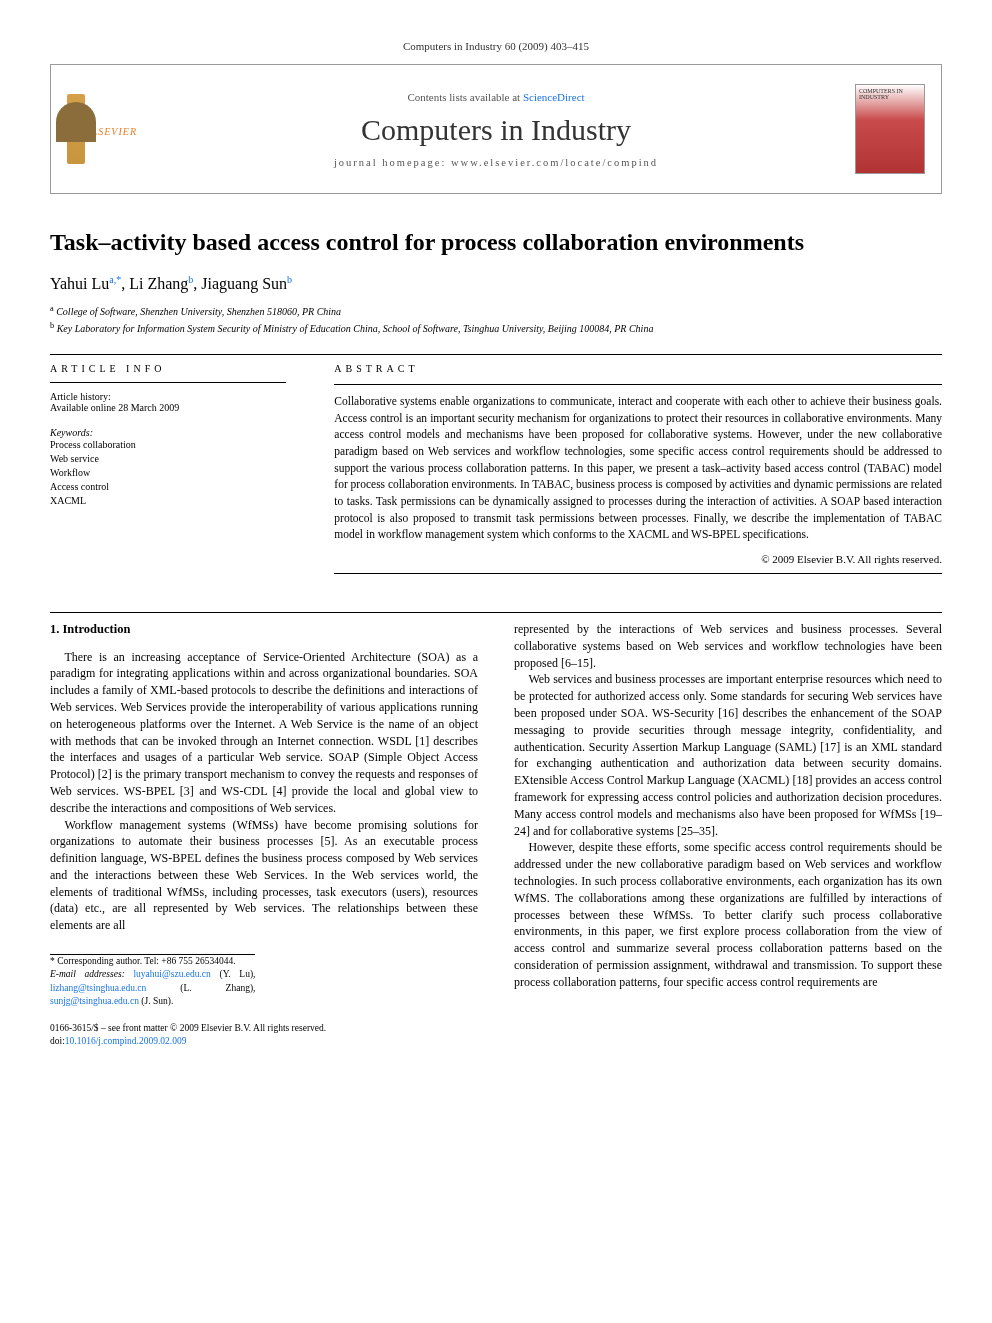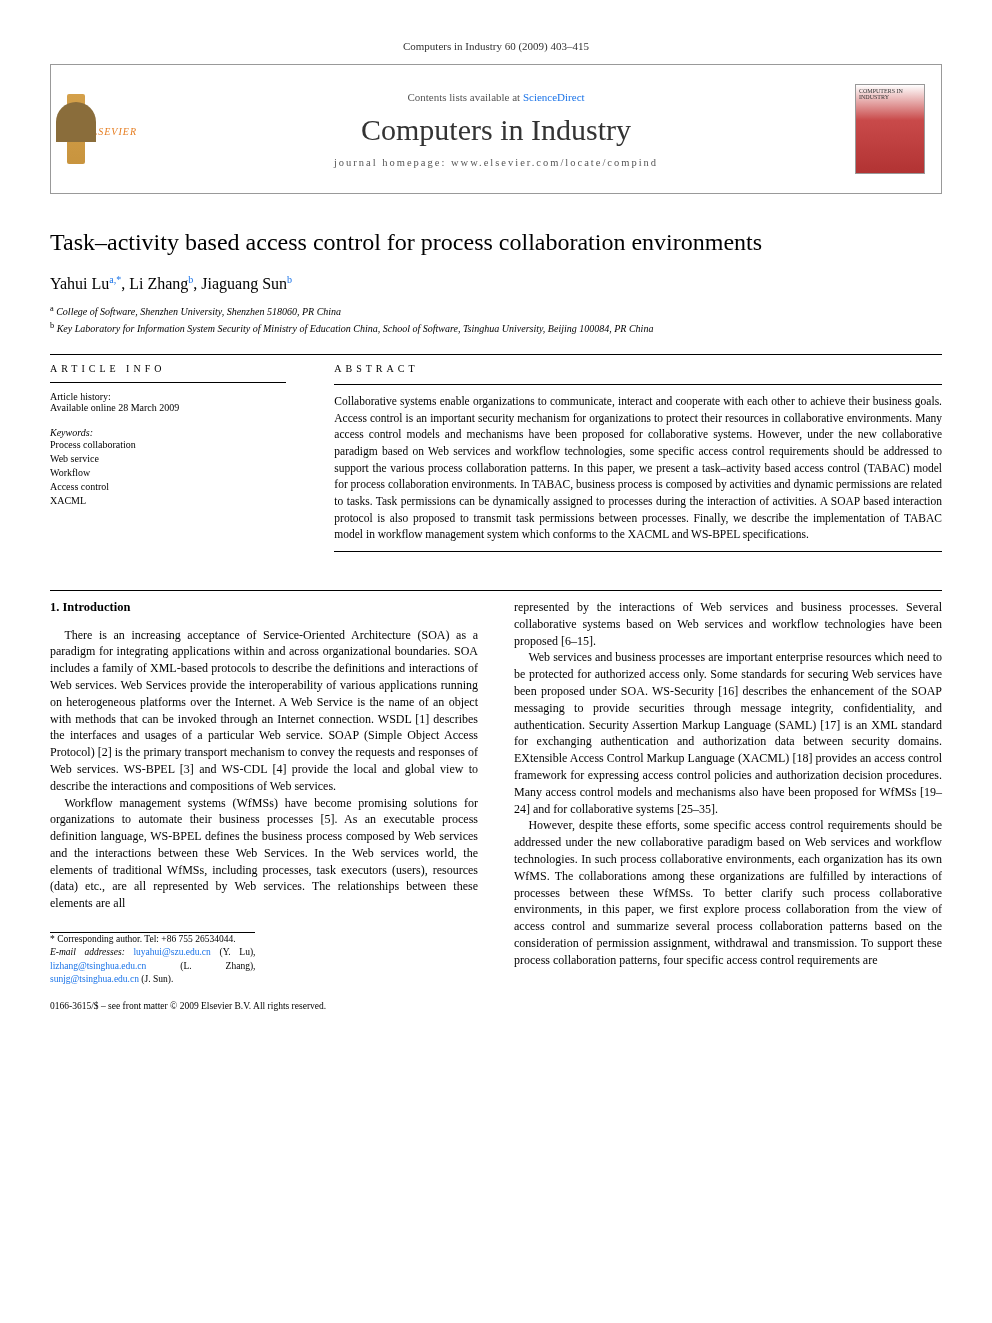--- a/index.html
+++ b/index.html
@@ -10,21 +10,21 @@
     .elsevier-tree { width: 60px; height: 70px; background: linear-gradient(180deg, #d4a04a 0%, #c8943e 100%); border-radius: 2px; position: relative; }
     .elsevier-tree::before { content: ''; position: absolute; top: 8px; left: 50%; transform: translateX(-50%); width: 40px; height: 40px; background: #8a6d3b; border-radius: 50% 50% 0 0; }
     .elsevier-text { font-size: 10px; color: #e67e22; letter-spacing: 1px; margin-top: 4px; }
     .masthead-center { flex: 1; text-align: center; }
     .contents-line { font-size: 11px; color: #555; margin-bottom: 6px; }
     .contents-line a { color: #1a73e8; text-decoration: none; }
     .journal-name { font-size: 30px; font-family: 'Times New Roman', serif; font-weight: normal; margin: 10px 0; color: #333; }
     .journal-homepage { font-size: 10.5px; letter-spacing: 2px; color: #555; }
     .cover-thumb { width: 70px; height: 90px; background: linear-gradient(180deg, #fff 0%, #c94a4a 40%, #b23333 100%); border: 1px solid #999; position: relative; font-size: 7px; padding: 3px; color: #333; }
     .cover-thumb-title { font-size: 6px; line-height: 1; }
-    .article-title { font-size: 24px; font-weight: normal; margin-bottom: 18px; font-family: Georgia, serif; }
+    .article-title { font-size: 24px; font-weight: bold; margin-bottom: 18px; font-family: Georgia, serif; }
     .authors { font-size: 16px; margin-bottom: 10px; font-family: Georgia, serif; }
     .authors sup { font-size: 10px; color: #1a73e8; }
     .author-link { color: #000; text-decoration: none; }
     .affiliations { font-size: 10px; font-style: italic; margin-bottom: 18px; line-height: 1.5; }
     .affiliations sup { font-style: normal; }
     hr.rule { border: none; border-top: 1px solid #000; margin: 8px 0; }
     .info-abstract { display: flex; gap: 48px; margin-bottom: 30px; }
     .article-info { width: 28%; font-size: 10px; }
     .info-heading { letter-spacing: 4px; font-size: 10px; margin-bottom: 8px; text-transform: uppercase; }
     .history-label { margin-top: 6px; }
@@ -92,20 +92,21 @@
     <span class="keyword-item">Process collaboration</span>
     <span class="keyword-item">Web service</span>
     <span class="keyword-item">Workflow</span>
     <span class="keyword-item">Access control</span>
     <span class="keyword-item">XACML</span>
   </div>
   <div class="abstract-block">
     <div class="abstract-heading">ABSTRACT</div>
     <hr class="rule">
     <div class="abstract-text">Collaborative systems enable organizations to communicate, interact and cooperate with each other to achieve their business goals. Access control is an important security mechanism for organizations to protect their resources in collaborative environments. Many access control models and mechanisms have been proposed for collaborative systems. However, under the new collaborative paradigm based on Web services and workflow technologies, some specific access control requirements should be addressed to support the various process collaboration patterns. In this paper, we present a task–activity based access control (TABAC) model for process collaboration environments. In TABAC, business process is composed by activities and dynamic permissions are related to tasks. Task permissions can be dynamically assigned to processes during the interaction of activities. A SOAP based interaction protocol is also proposed to transmit task permissions between processes. Finally, we describe the implementation of TABAC model in workflow management system which conforms to the XACML and WS-BPEL specifications.</div>
+    <div class="copyright-line">© 2009 Elsevier B.V. All rights reserved.</div>
     <hr class="rule">
   </div>
 </div>
 
 <hr class="rule">
 
 <div class="body-columns">
   <div class="col">
     <div class="section-heading">1. Introduction</div>
     <p>There is an increasing acceptance of Service-Oriented Architecture (SOA) as a paradigm for integrating applications within and across organizational boundaries. SOA includes a family of XML-based protocols to describe the definitions and interactions of Web services. Web Services provide the interoperability of various applications running on heterogeneous platforms over the Internet. A Web Service is the name of an object with methods that can be invoked through an Internet connection. WSDL [1] describes the interfaces and usages of a particular Web service. SOAP (Simple Object Access Protocol) [2] is the primary transport mechanism to convey the requests and responses of Web services. WS-BPEL [3] and WS-CDL [4] provide the local and global view to describe the interactions and compositions of Web services.</p>
@@ -116,20 +117,23 @@
       <div>
         <em>E-mail addresses:</em>
         <a href="#">luyahui@szu.edu.cn</a> <span>(Y. Lu)</span>,
         <a href="#">lizhang@tsinghua.edu.cn</a>
         <span>(L. Zhang)</span>,
         <a href="#">sunjg@tsinghua.edu.cn</a> <span>(J. Sun)</span>.
       </div>
     </div>
     <div class="bottom-meta">
       <div>0166-3615/$ – see front matter © 2009 Elsevier B.V. All rights reserved.</div>
+      <div>
+        <span>doi:</span><a href="#" class="doi-link">10.1016/j.compind.2009.02.009</a>
+      </div>
     </div>
   </div>
   <div class="col">
     <p class="noindent">represented by the interactions of Web services and business processes. Several collaborative systems based on Web services and workflow technologies have been proposed [6–15].</p>
     <p>Web services and business processes are important enterprise resources which need to be protected for authorized access only. Some standards for securing Web services have been proposed under SOA. WS-Security [16] describes the enhancement of the SOAP messaging to provide securities through message integrity, confidentiality, and authentication. Security Assertion Markup Language (SAML) [17] is an XML standard for exchanging authentication and authorization data between security domains. EXtensible Access Control Markup Language (XACML) [18] provides an access control framework for expressing access control policies and authorization decision procedures. Many access control models and mechanisms also have been proposed for WfMSs [19–24] and for collaborative systems [25–35].</p>
     <p>However, despite these efforts, some specific access control requirements should be addressed under the new collaborative paradigm based on Web services and workflow technologies. In such process collaborative environments, each organization has its own WfMS. The collaborations among these organizations are fulfilled by interactions of processes between these WfMSs. To better clarify such process collaborative environments, in this paper, we first explore process collaboration from the view of access control and summarize several process collaboration patterns based on the consideration of permission assignment, withdrawal and transmission. To support these process collaboration patterns, four specific access control requirements are</p>
   </div>
 </div>
 
 </body></html>

